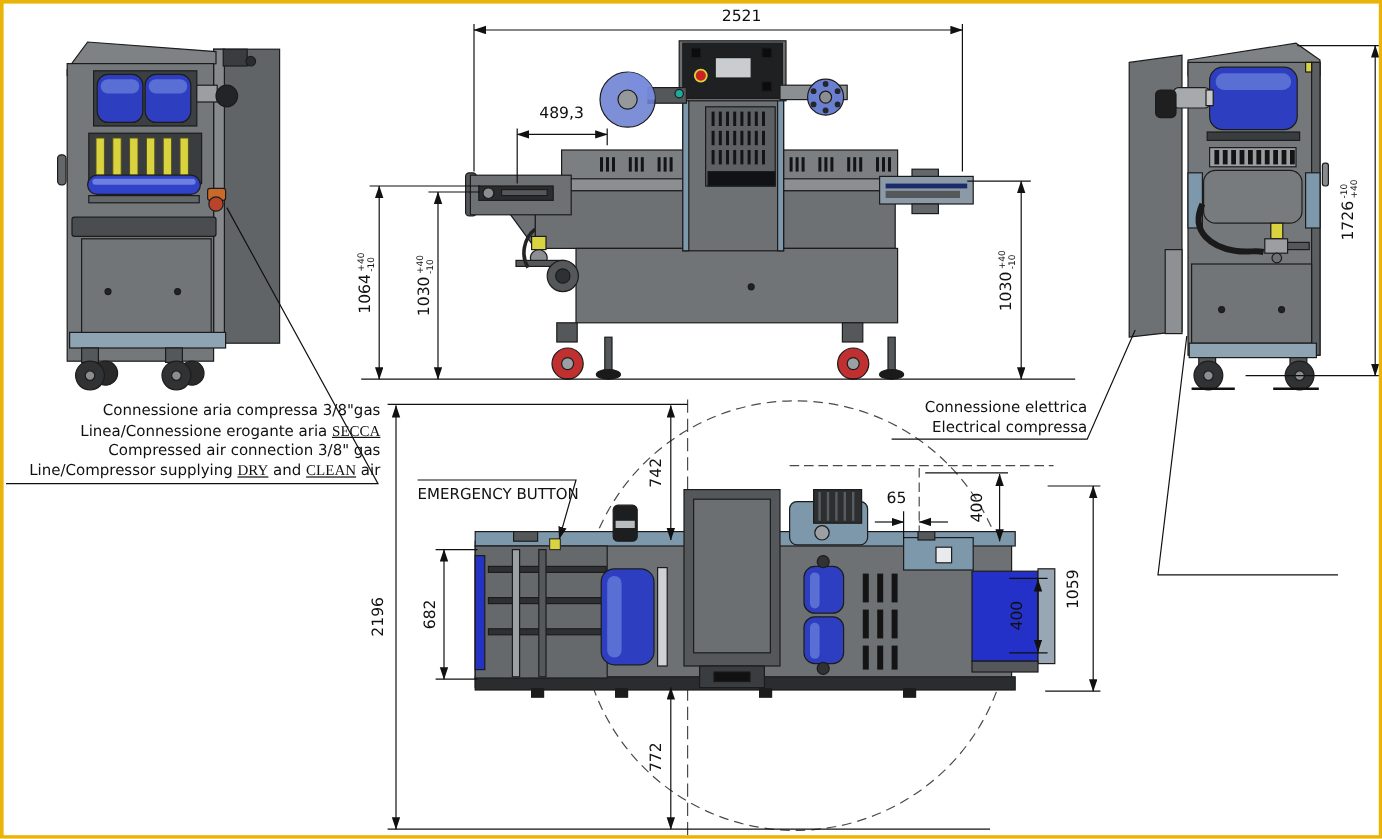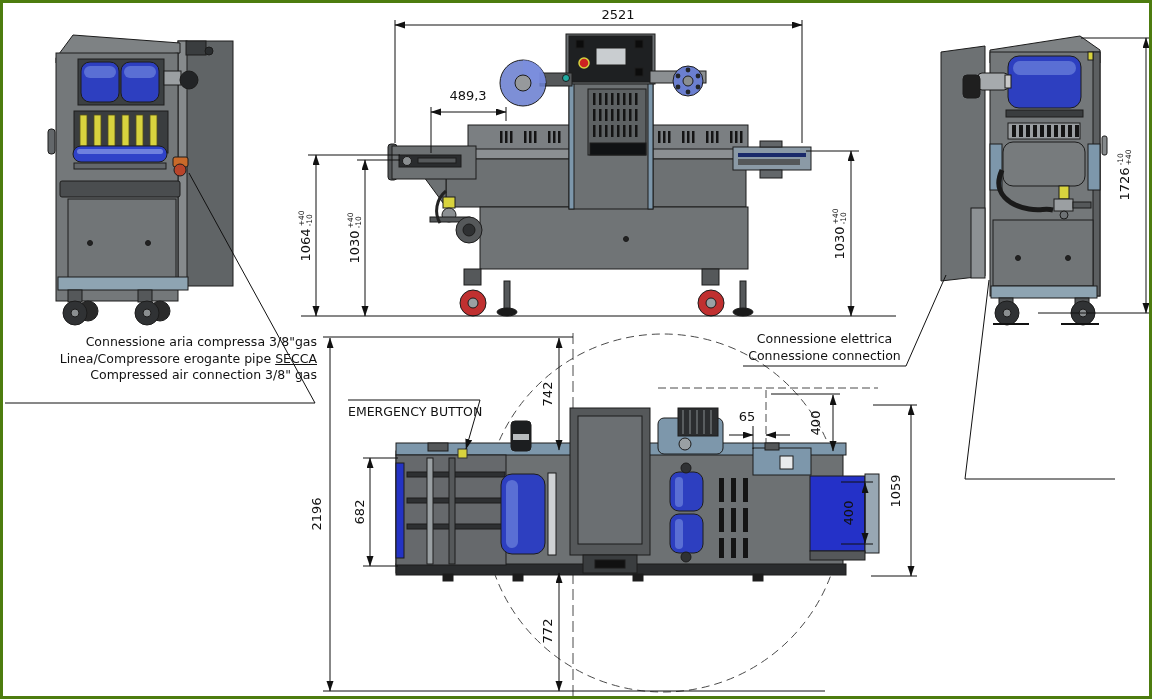--- a/index.html
+++ b/index.html
@@ -1,24 +1,24 @@
 <!DOCTYPE html>
 <html><head>
 <meta charset="utf-8">
 <style>
   html,body{margin:0;padding:0;background:#fff;}
-  #sheet{position:relative;width:1152px;height:699px;background:#fff;border:3px solid #4d7c0f;box-sizing:border-box;overflow:hidden;font-family:"DejaVu Sans",sans-serif;}
+  #sheet{position:relative;width:1152px;height:699px;background:#fff;border:3px solid #eab308;box-sizing:border-box;overflow:hidden;font-family:"DejaVu Sans",sans-serif;}
   svg{position:absolute;overflow:visible;}
   .dim-text{position:absolute;font-size:13px;color:#111;display:flex;align-items:center;white-space:nowrap;transform:translate(-50%,-50%);}
   .dim-text.v{transform:translate(-50%,-50%) rotate(-90deg);}
   .tol{display:flex;flex-direction:column;font-size:7.5px;line-height:7.5px;margin-left:2px;}
   .lbl{position:absolute;font-size:12.5px;line-height:16.5px;color:#111;white-space:nowrap;}
-  .lbl u, .lbl .u{text-decoration:underline;}
+  .lbl u, .lbl .u{text-decoration:underline;font-family:Liberation Serif, serif;}
   .right{text-align:right;}
-  .center{text-align:center;}
+  .center{text-align:right;}
 </style>
 </head>
 <body>
 
 <div id="sheet">
 
   <svg style="left:0;top:0" width="1152" height="699" viewBox="0 0 1152 699">
     <g stroke="#4a4a4a" stroke-width="1" fill="none">
       <circle cx="660" cy="510" r="179" stroke-dasharray="8 5"></circle>
       <path d="M570,330 V696" stroke-dasharray="11 5"></path>
@@ -438,27 +438,28 @@
     </div>
   <div class="dim-text v" style="left:845px;top:510px">
       <span>400</span>
     </div>
   <div class="dim-text v" style="left:892px;top:488px">
       <span>1059</span>
     </div>
 
   <div class="lbl right" style="left:2px;top:331px;width:312px">
     <div><span>Connessione aria compressa 3/8"gas</span></div>
-    <div><span>Linea/Compressore erogante pipe </span><span class="u">SECCA</span></div>
+    <div><span>Linea/Connessione erogante aria </span><span class="u">SECCA</span></div>
     <div><span>Compressed air connection 3/8" gas</span></div>
+    <div><span>Line/Compressor supplying </span><span class="u">DRY</span><span> and </span><span class="u">CLEAN</span><span> air</span></div>
   </div>
 
   <div class="lbl" style="left:345px;top:401px">
     <span>EMERGENCY BUTTON</span>
   </div>
 
   <div class="lbl center" style="left:740px;top:328px;width:163px">
     <div>Connessione elettrica</div>
-    <div>Connessione connection</div>
+    <div>Electrical compressa</div>
   </div>
 
 
 </div>
 
 </body></html>

